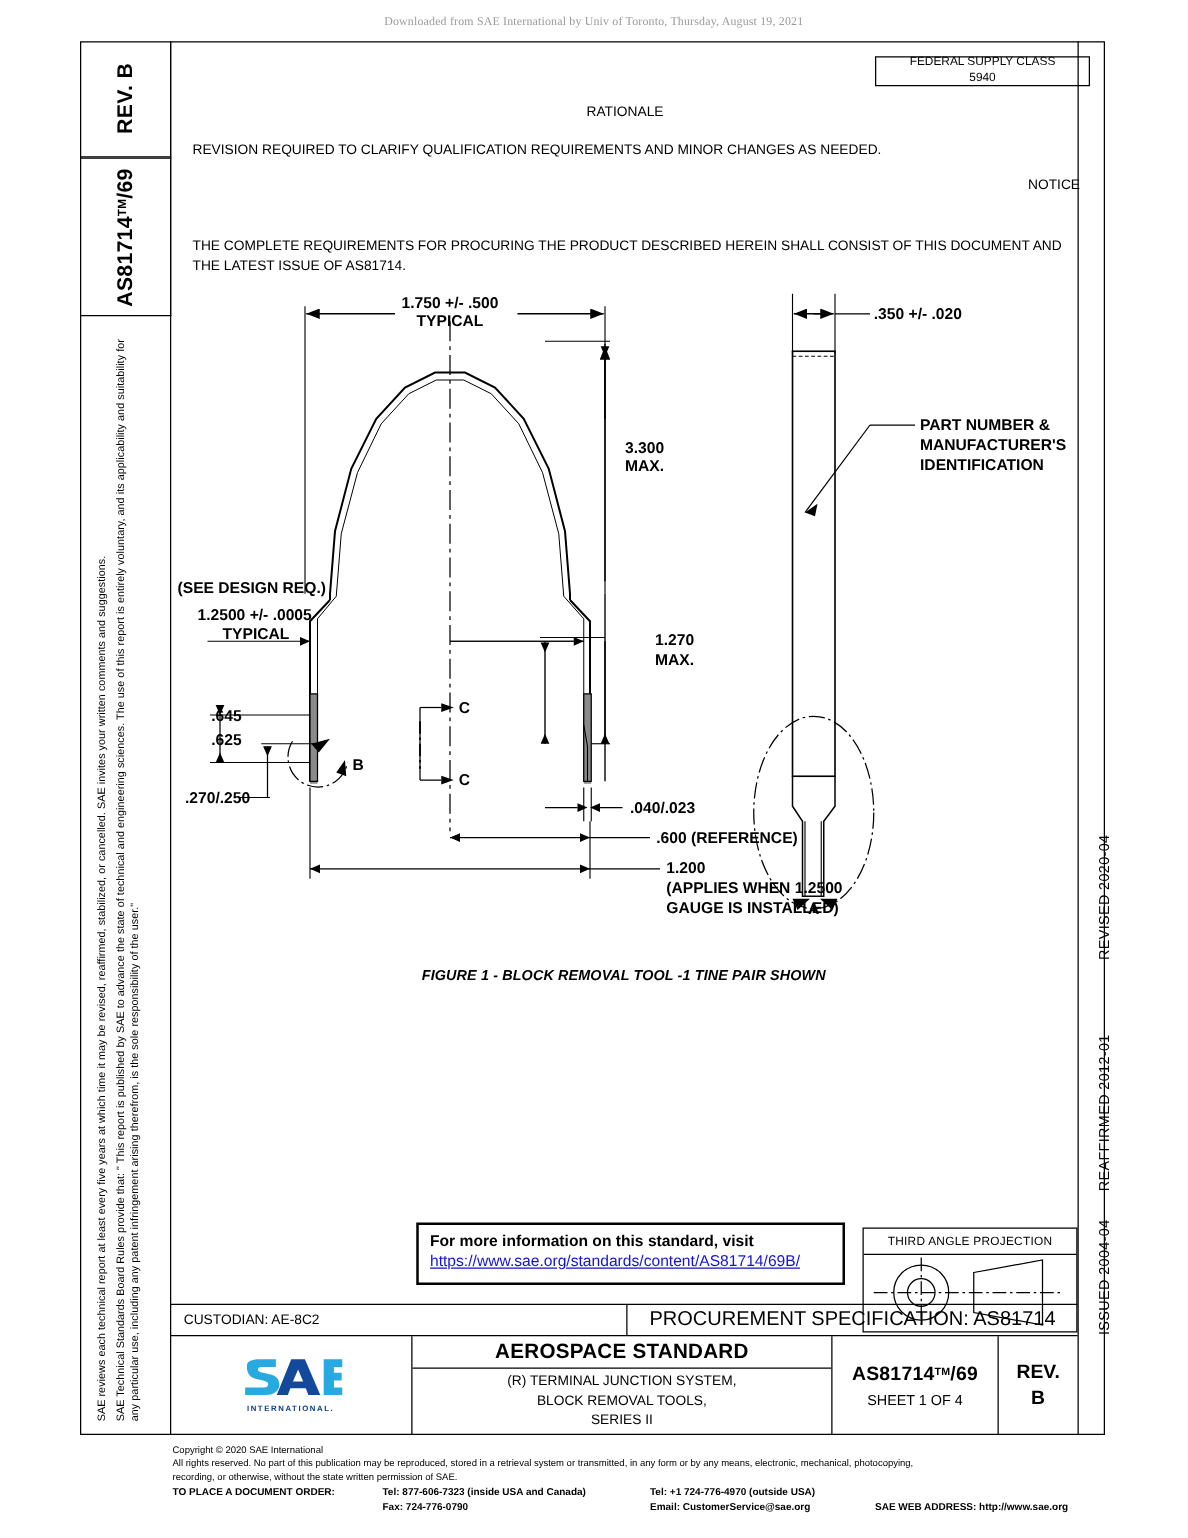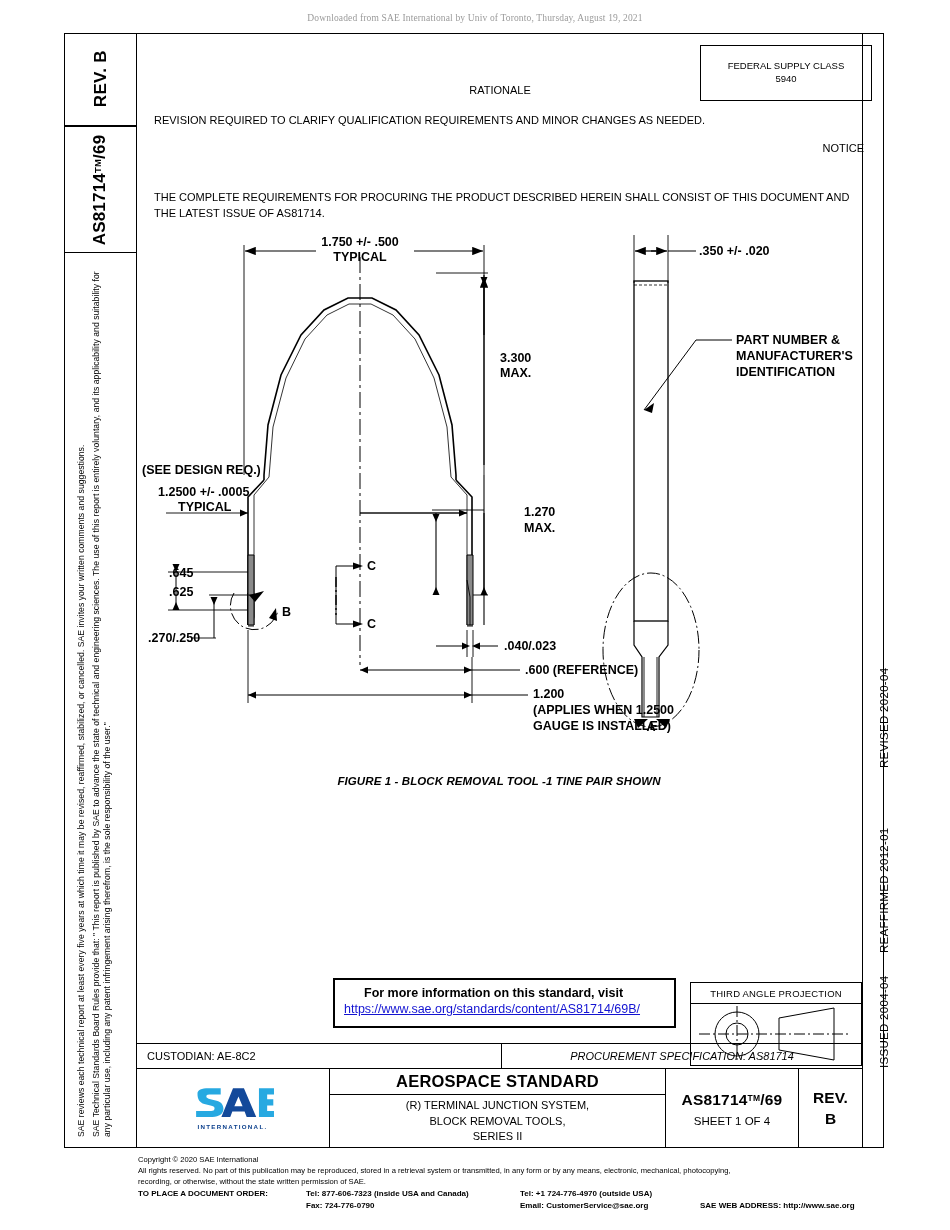--- a/index.html
+++ b/index.html
@@ -121,21 +121,21 @@
     left: 16px;
   }
   #date-issued   { top: 1035px; }
   #date-reaffirm { top: 920px; }
   #date-revised  { top: 735px; }
 
   
   #fsc-box {
     position: absolute;
     left: 700px; top: 45px;
-    width: 172px; height: 56px;
+    width: 172px; height: 24px;
     border: 1.2px solid #000;
     box-sizing: border-box;
     display: flex;
     flex-direction: column;
     align-items: center;
     justify-content: center;
     font-size: 9.5px;
     line-height: 1.35;
   }
 
@@ -177,21 +177,21 @@
 
   
   #more-info-box {
     position: absolute;
     left: 333px; top: 978px;
     width: 343px; height: 50px;
     border: 2.2px solid #000;
     box-sizing: border-box;
     padding: 6px 0 0 9px;
   }
-  #more-info-line1 { font-size: 12.5px; font-weight: bold; margin-left: 20px; }
+  #more-info-line1 { font-size: 12.5px; font-weight: bold; }
   #more-info-link {
     display: block;
     margin-top: 2px;
     font-size: 12.5px;
     color: #1414d2;
     text-decoration: underline;
     cursor: pointer;
   }
 
   
@@ -226,22 +226,21 @@
     width: 366px;
     box-sizing: border-box;
     border-right: 1.4px solid #000;
     display: flex; align-items: center;
     padding-left: 11px;
     font-size: 11px;
   }
   #procurement-cell {
     flex: 1;
     display: flex; align-items: center; justify-content: center;
-    font-size: 11px;
-    font-style: italic;
+    font-size: 16px;
   }
 
   
   #title-block {
     position: absolute;
     left: 136px; top: 1069px;
     width: 726px; height: 79px;
     box-sizing: border-box;
     display: flex;
   }

